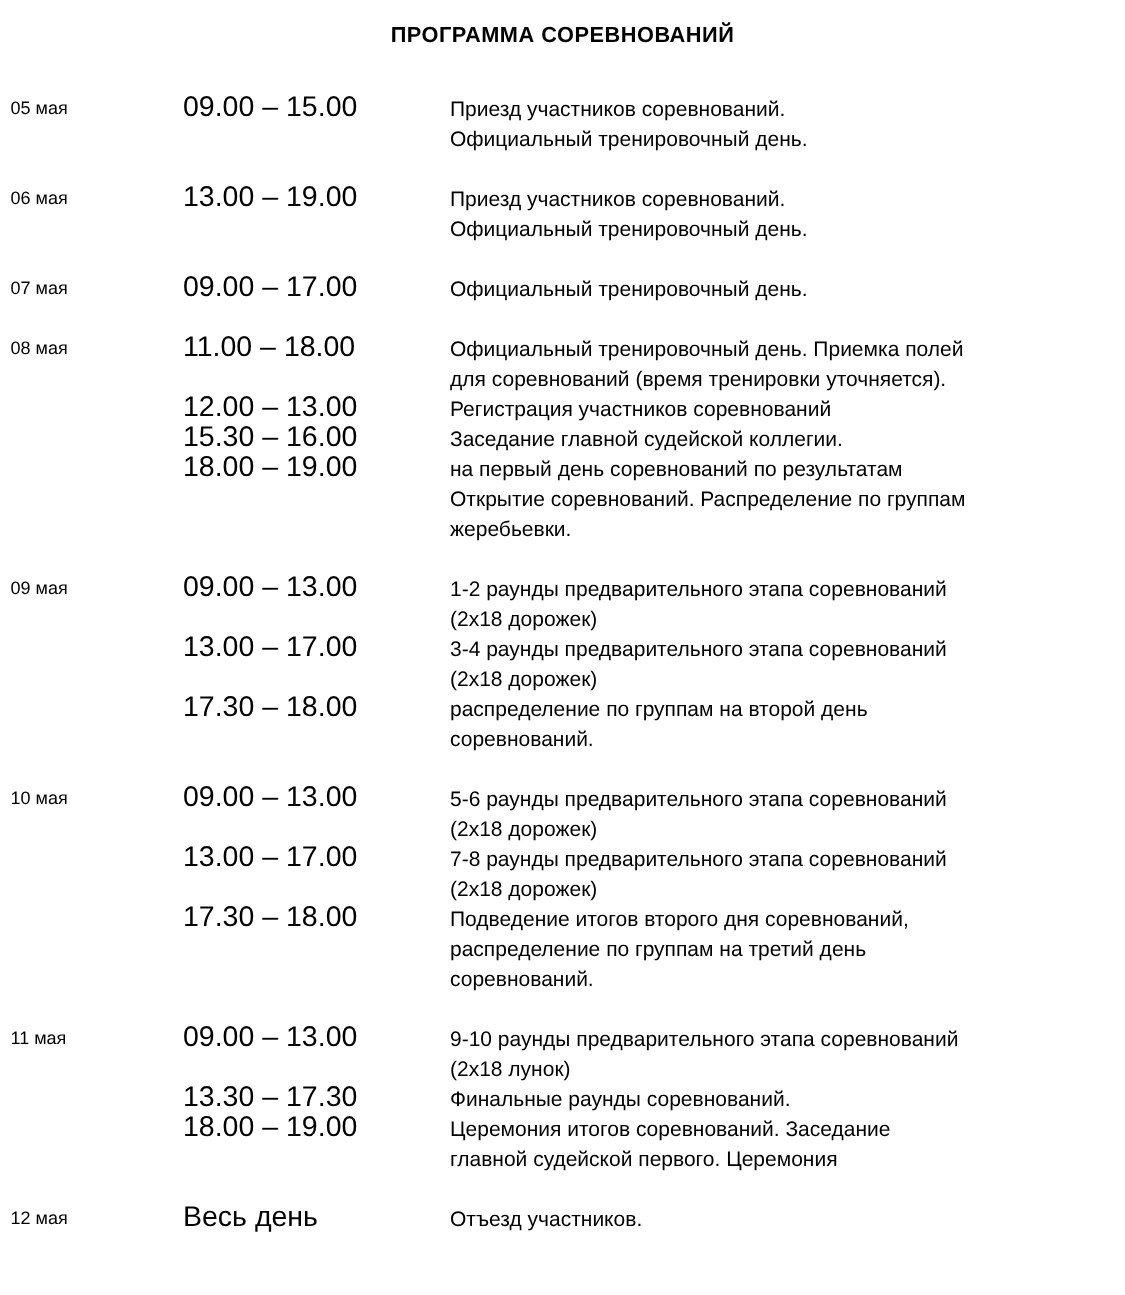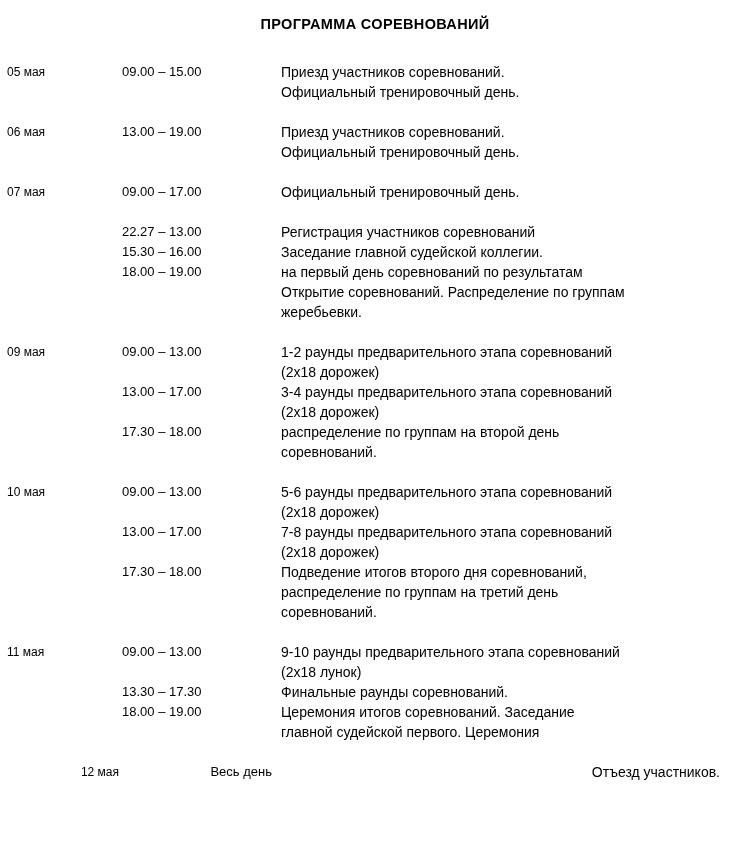--- a/index.html
+++ b/index.html
@@ -39,54 +39,54 @@
     top: 62px;
     left: 0;
     width: 750px;
   }
   .day-block {
     position: relative;
     margin-bottom: 20px;
   }
   .day-block:last-child {
     margin-bottom: 0;
-    text-align: right;
   }
   .entry {
     position: relative;
     display: block;
     min-height: 20px;
   }
   .col-date {
     position: absolute;
     left: 7px;
     top: 0;
     width: 112px;
     font-size: 12px;
     line-height: 20px;
     white-space: nowrap;
   }
   .col-time {
     position: absolute;
     left: 122px;
     top: 0;
     width: 150px;
-    font-size: 13px;
+    font-size: 19px;
     line-height: 20px;
     white-space: nowrap;
   }
   .col-desc {
     margin: 0;
     padding: 0 30px 0 281px;
     font-size: 14px;
     line-height: 20px;
   }
   .col-desc .line {
     display: block;
     white-space: pre;
+    margin-left: 19px;
   }
 </style>
 </head>
 <body>
 
 <div class="page">
 
   <h1 class="doc-title">ПРОГРАММА СОРЕВНОВАНИЙ</h1>
 
   <div class="schedule">
@@ -114,21 +114,29 @@
         <div class="entry">
           <span class="col-date">07 мая</span>
           <span class="col-time">09.00 – 17.00</span>
           <div class="col-desc">
             <span class="line">Официальный тренировочный день.</span>
           </div>
         </div>
       </div>
       <div class="day-block">
         <div class="entry">
-          <span class="col-time">22.27 – 13.00</span>
+          <span class="col-date">08 мая</span>
+          <span class="col-time">11.00 – 18.00</span>
+          <div class="col-desc">
+            <span class="line">Официальный тренировочный день. Приемка полей</span>
+            <span class="line">для соревнований (время тренировки уточняется).</span>
+          </div>
+        </div>
+        <div class="entry">
+          <span class="col-time">12.00 – 13.00</span>
           <div class="col-desc">
             <span class="line">Регистрация участников соревнований</span>
           </div>
         </div>
         <div class="entry">
           <span class="col-time">15.30 – 16.00</span>
           <div class="col-desc">
             <span class="line">Заседание главной судейской коллегии.</span>
           </div>
         </div>

